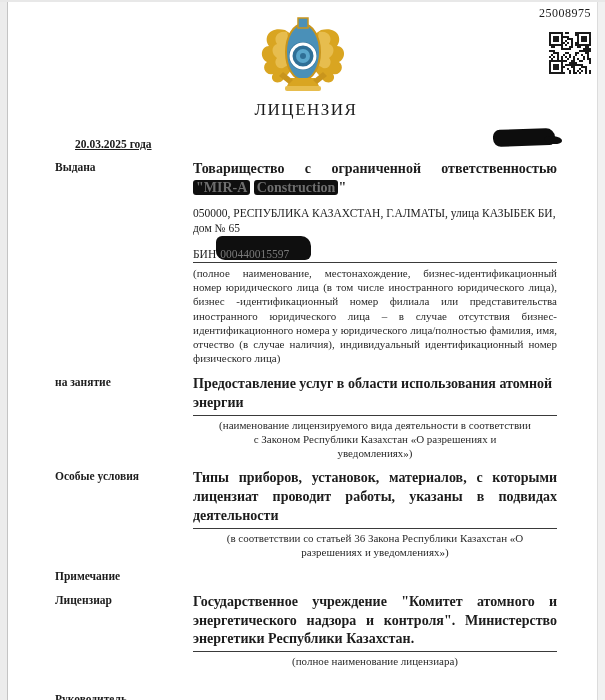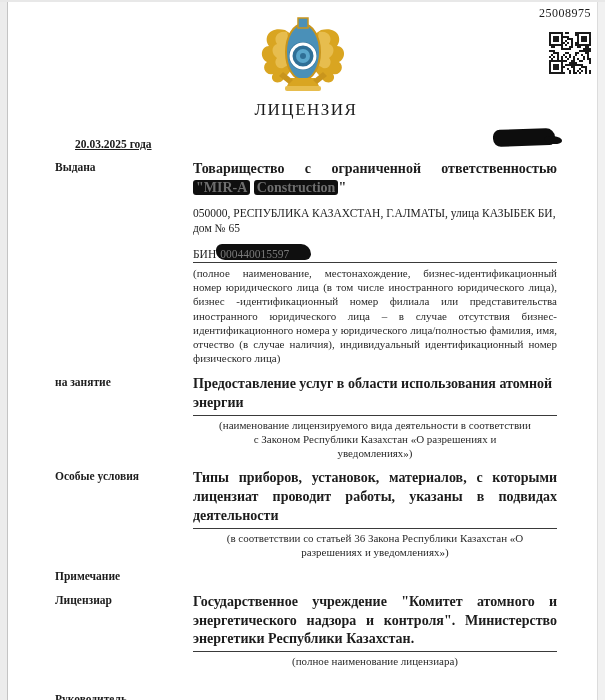--- a/index.html
+++ b/index.html
@@ -33,21 +33,21 @@
   .justify{text-align:justify;}
   .uline-full{border-bottom:1px solid #3a3a3a;padding-bottom:2px;}
   .sep-top{border-top:1px solid #3a3a3a;margin-top:4px;padding-top:3px;}
   .caption{font-size:11px;line-height:1.3;color:#2a2a2a;font-weight:normal;margin:2px 0 0 0;}
   .caption.center{text-align:center;padding:0 26px;}
   .caption.justify{text-align:justify;}
   .addr{font-size:11.5px;line-height:1.3;margin:8px 0 12px 0;font-weight:normal;}
   .bin-line{font-size:11.5px;margin:1px 0 0 0;font-weight:normal;}
 
   .redact{background:#0f0f0f;color:#6e6e6e;border-radius:3px;padding:0 3px;white-space:nowrap;}
-  .redact.bin{color:#7a7a7a;border-radius:6px 10px 6px 9px;padding:4px 22px 0 4px;}
+  .redact.bin{color:#7a7a7a;border-radius:6px 10px 6px 9px;padding:12px 22px 0 4px;}
 
   .inline-uline{text-decoration:underline;}
   .spacer-lg{height:14px;}
 </style>
 </head>
 <body>
 
 <div class="edge-left"></div>
 <div class="edge-right"></div>
 <div class="edge-top"></div>

